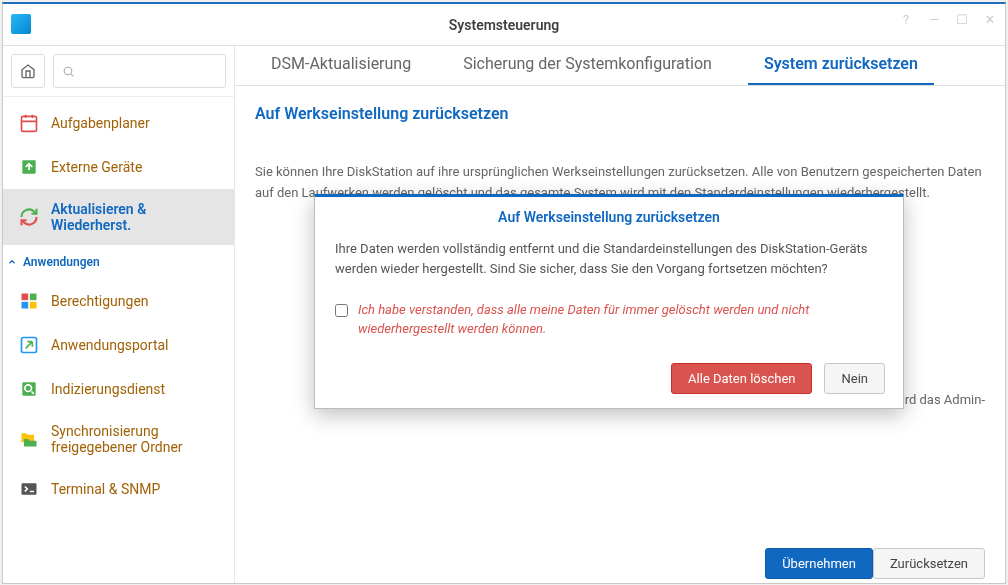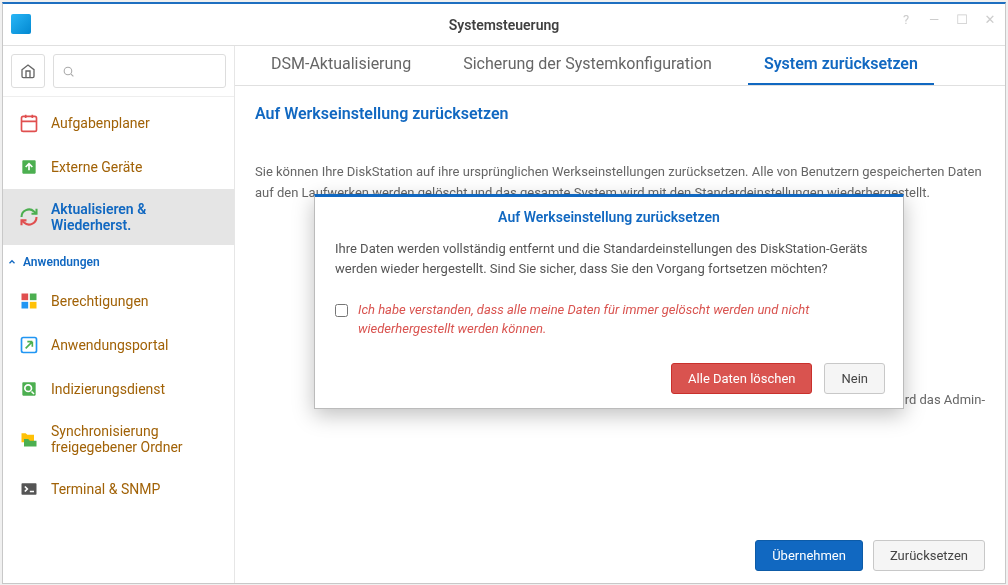--- a/index.html
+++ b/index.html
@@ -22,21 +22,21 @@
 .sidebar-item .icon { width: 20px; height: 20px; display: flex; align-items: center; justify-content: center; }
 .section-header { display: flex; align-items: center; gap: 6px; padding: 10px 4px; color: #1168c1; font-size: 12px; font-weight: 600; cursor: pointer; }
 .main { flex: 1; display: flex; flex-direction: column; padding: 0; }
 .tabs { display: flex; align-items: flex-end; height: 40px; padding: 0 20px; border-bottom: 1px solid #e0e0e0; gap: 20px; }
 .tab { padding: 10px 16px; color: #666; font-size: 16px; cursor: pointer; border-bottom: 2px solid transparent; }
 .tab.active { color: #1168c1; font-weight: 600; border-bottom: 2px solid #1168c1; }
 .content { padding: 18px 20px; position: relative; flex: 1; color: #555; font-size: 13px; }
 .content h2 { color: #1168c1; font-size: 16px; font-weight: 600; margin-bottom: 14px; }
 .content p { line-height: 1.6; color: #666; margin-bottom: 18px; margin-top: 39px; }
 .note-partial { position: absolute; top: 306px; right: 20px; color: #666; text-align: right; }
-.footer { position: absolute; bottom: 12px; right: 20px; display: flex; gap: 10px; }
+.footer { position: absolute; bottom: 4px; right: 20px; display: flex; }
 .btn { padding: 7px 16px; border-radius: 3px; font-size: 13px; cursor: pointer; border: 1px solid #c8c8c8; background: #f5f5f5; color: #444; }
 .btn.primary { background: #1168c1; color: #fff; border-color: #0d5ba7; }
 .btn.danger { background: #d9534f; color: #fff; border-color: #c9302c; }
 .modal-overlay { position: absolute; left: 0; top: 0; right: 0; bottom: 0; display: flex; align-items: flex-start; justify-content: center; pointer-events: none; }
 .modal { margin-top: 190px; margin-left: 210px; width: 590px; background: #fff; border: 1px solid #bbb; box-shadow: 0 6px 20px rgba(0,0,0,0.25); border-top: 3px solid #1168c1; pointer-events: auto; position: absolute; }
 .modal-title { text-align: center; color: #1168c1; font-weight: 600; font-size: 14px; padding: 12px 0 8px; }
 .modal-body { padding: 6px 20px 14px; color: #555; font-size: 13px; line-height: 1.55; }
 .modal-check { display: flex; align-items: flex-start; gap: 10px; padding: 8px 20px 14px; }
 .modal-check input { margin-top: 2px; width: 15px; height: 15px; }
 .modal-check label { color: #d9534f; font-size: 13px; line-height: 1.45; font-style: italic; }

